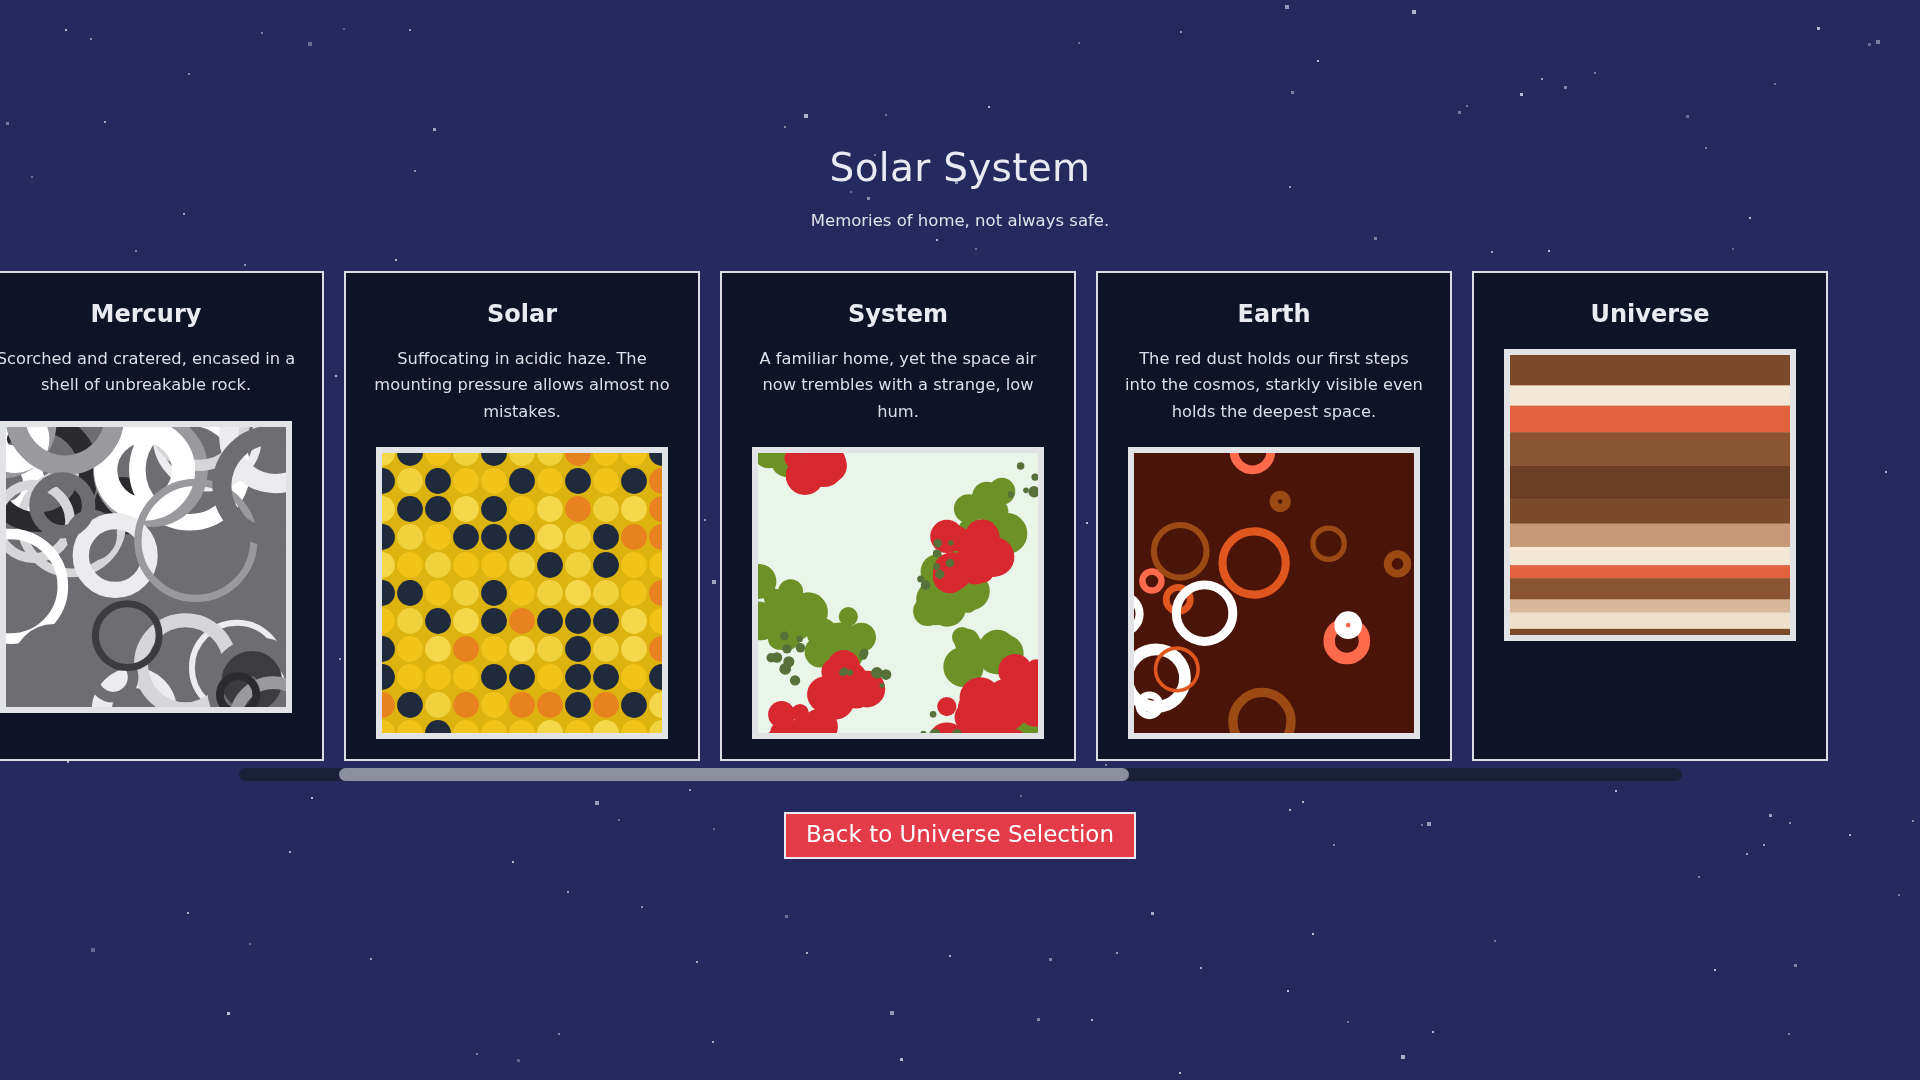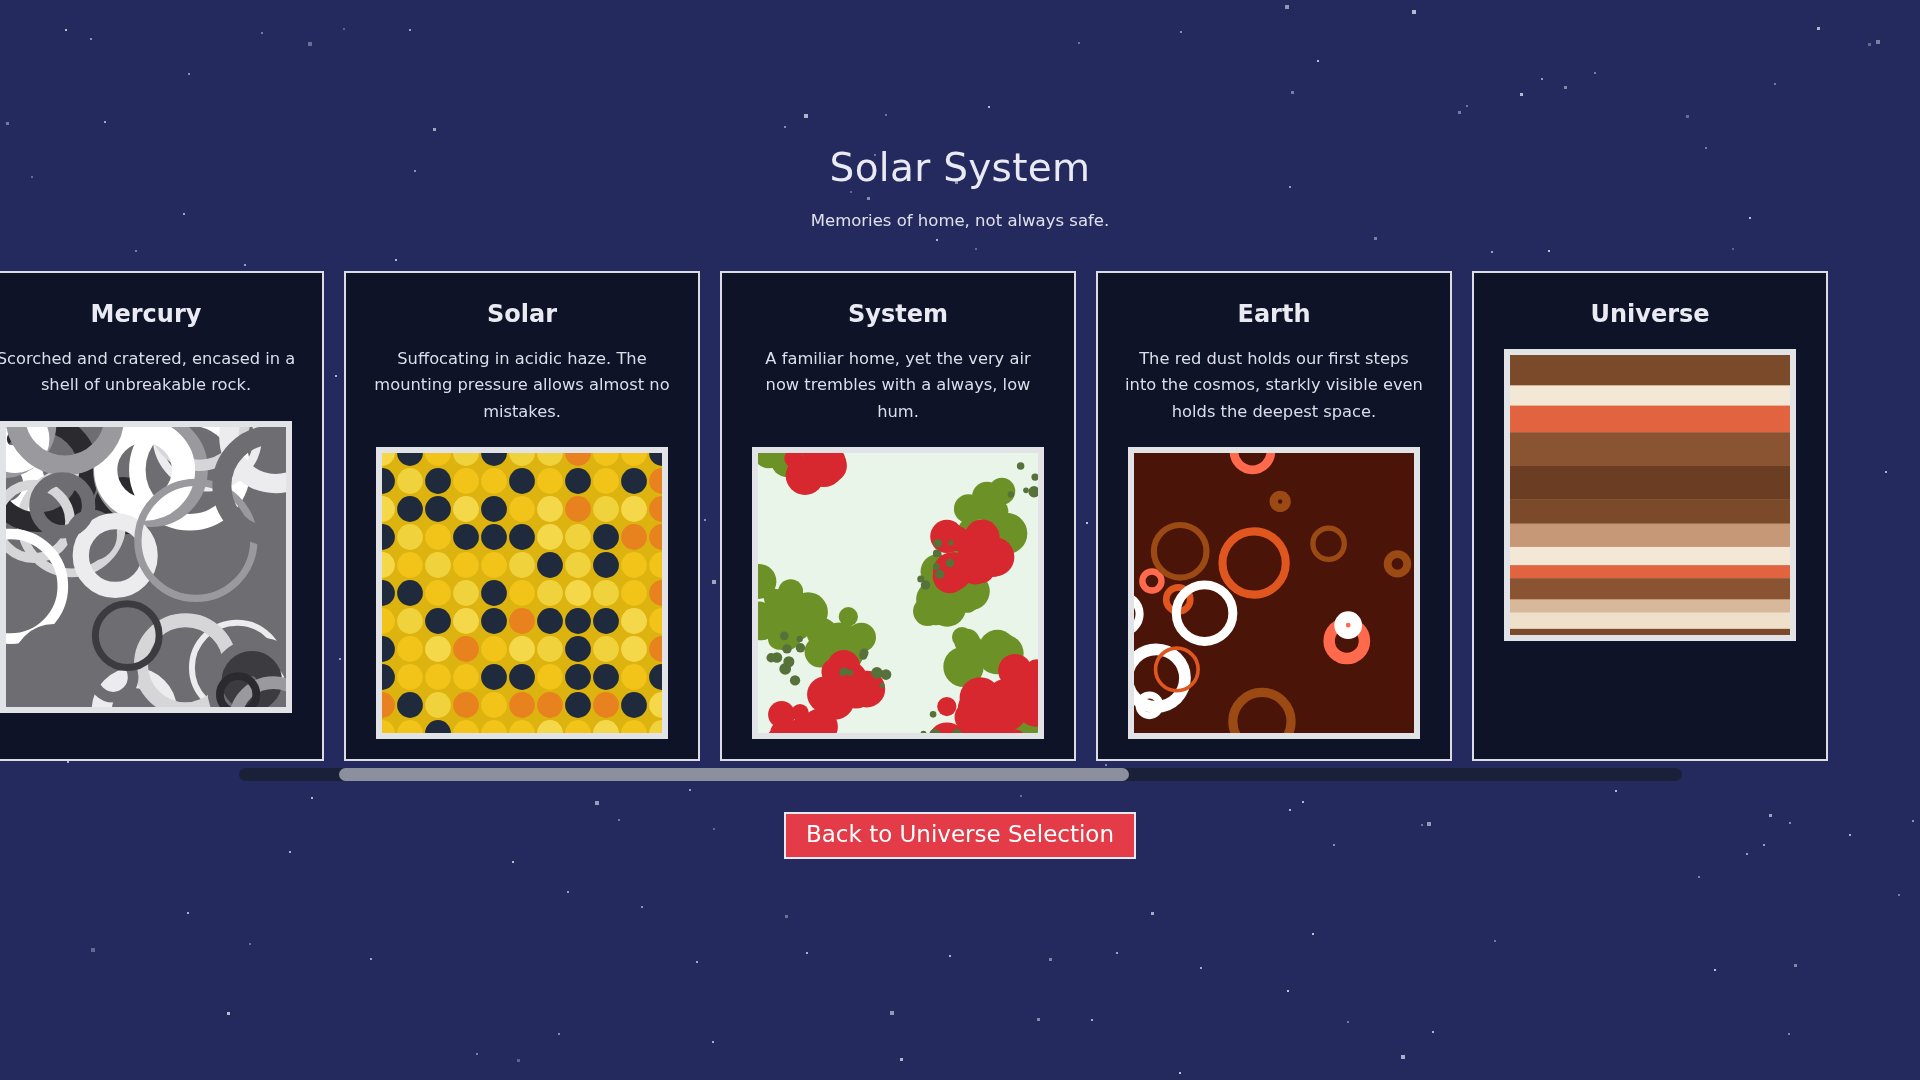--- a/index.html
+++ b/index.html
@@ -548,21 +548,21 @@
               <circle cx="60.00" cy="100.00" r="4.60" fill="#f5d84a"></circle>
               <circle cx="70.00" cy="100.00" r="4.60" fill="#f2c318"></circle>
               <circle cx="80.00" cy="100.00" r="4.60" fill="#f5d84a"></circle>
               <circle cx="90.00" cy="100.00" r="4.60" fill="#f2c318"></circle>
               <circle cx="100.00" cy="100.00" r="4.60" fill="#efd23c"></circle>
             </svg>
           </div>
         </div>
         <div class="planet-card">
           <h2 class="planet-name">System</h2>
-          <p class="planet-desc">A familiar home, yet the very air now trembles with a always, low hum.</p>
+          <p class="planet-desc">A familiar home, yet the space air now trembles with a strange, low hum.</p>
           <div class="texture-frame">
             <svg viewBox="0 0 100 100" preserveAspectRatio="none">
               <rect width="100" height="100" fill="#e9f5e9"></rect>
               <g fill="#6c9227">
                 <circle cx="83.01" cy="70.86" r="4.95"></circle>
                 <circle cx="85.51" cy="69.82" r="6.66"></circle>
                 <circle cx="84.00" cy="73.90" r="4.68"></circle>
                 <circle cx="74.67" cy="67.29" r="4.56"></circle>
                 <circle cx="72.84" cy="65.74" r="3.57"></circle>
                 <circle cx="88.08" cy="71.59" r="6.79"></circle>

